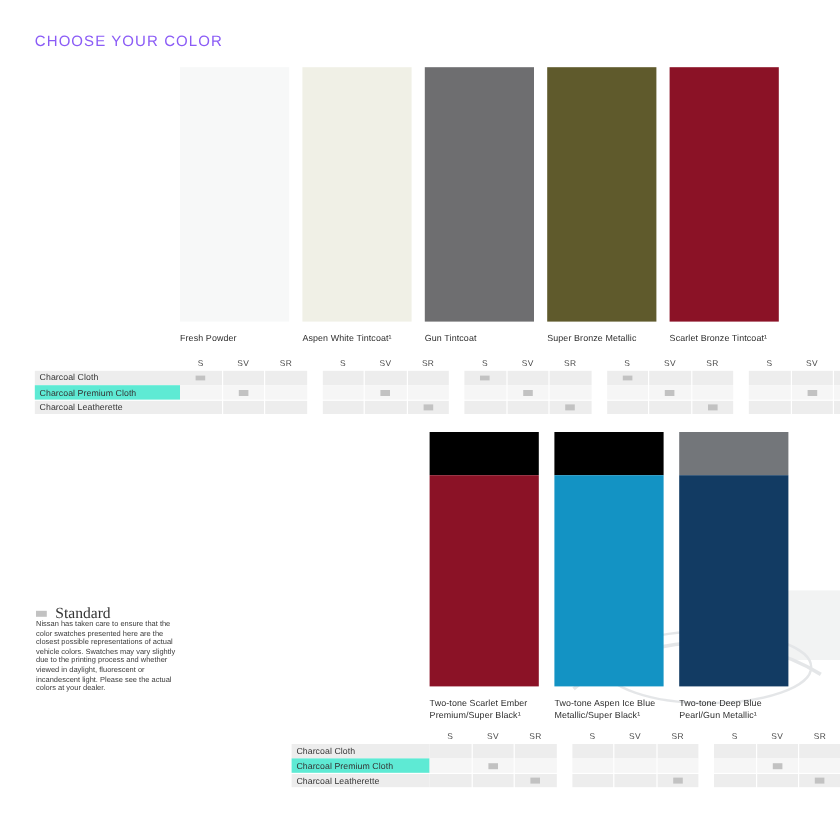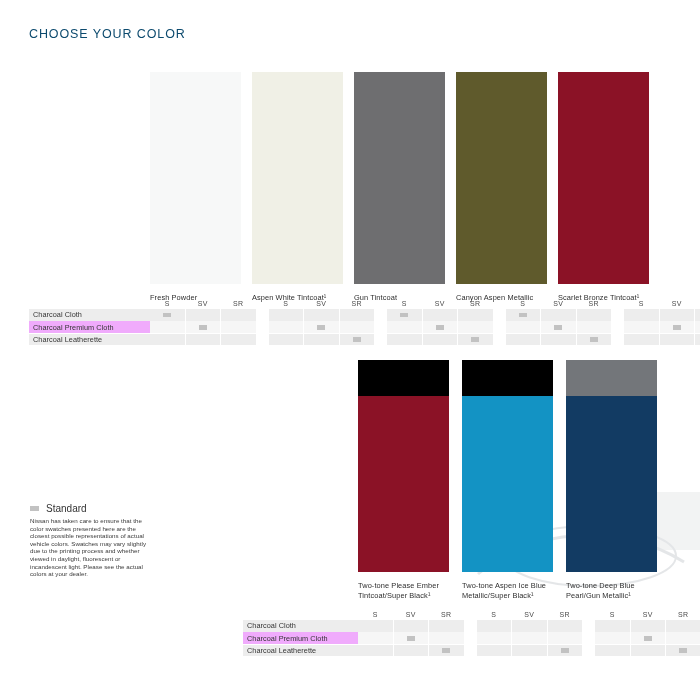--- a/index.html
+++ b/index.html
@@ -16,31 +16,31 @@
     overflow: hidden;
   }
 
   
   .page-title {
     position: absolute;
     left: 29px;
     top: 27px;
     font-size: 12.5px;
     letter-spacing: 0.9px;
-    color: #0c4a6e;
+    color: #8b5cf6;
     font-weight: 400;
   }
 
   
   .swatch-row {
     position: absolute;
     display: flex;
     gap: 13px;
   }
-  #swatch-row-top  { left: 150px; top: 72px; gap: 11px; }
+  #swatch-row-top  { left: 150px; top: 56px; gap: 11px; }
   #swatch-row-bottom { left: 358px; top: 360px; }
 
   .swatch-card {
     width: 91px;
     display: block;
   }
   .swatch-chip {
     width: 91px;
     height: 212px;
     display: block;
@@ -89,21 +89,21 @@
   .avail-line.zebra .row-label,
   .avail-line.zebra .cell { background: #ededed; }
   .avail-line .row-label {
     flex: 0 0 auto;
     display: flex;
     align-items: center;
     padding-left: 4px;
     font-size: 7.3px;
     color: #343434;
     letter-spacing: 0.05px;
-    background: #f0abfc;
+    background: #5eead4;
     box-sizing: border-box;
   }
   #avail-table-top .row-label    { width: 121px; }
   #avail-table-bottom .row-label { width: 115px; }
 
   .head-spacer { flex: 0 0 auto; }
   #avail-table-top .head-spacer    { width: 121px; }
   #avail-table-bottom .head-spacer { width: 115px; }
 
   .grp { display: flex; flex: 0 0 auto; }
@@ -148,22 +148,23 @@
     align-items: center;
     gap: 7px;
   }
   .legend-swatch {
     width: 9px;
     height: 5px;
     background: #c2c2c2;
     display: block;
   }
   .legend-label {
-    font-size: 10px;
+    font-size: 13px;
     color: #333333;
+    font-family: Liberation Serif, serif;
   }
   .disclaimer {
     position: absolute;
     left: 30px;
     top: 517px;
     width: 127px;
     font-size: 6.2px;
     line-height: 7.6px;
     color: #3a3a3a;
     letter-spacing: 0.02px;
@@ -211,21 +212,21 @@
     <div class="swatch-chip single">
       <span class="band-bottom" style="background: rgb(110, 110, 112);"></span>
     </div>
     <div class="swatch-name">Gun Tintcoat</div>
   </div>
 
   <div class="swatch-card">
     <div class="swatch-chip single">
       <span class="band-bottom" style="background: rgb(95, 90, 44);"></span>
     </div>
-    <div class="swatch-name">Canyon Aspen Metallic</div>
+    <div class="swatch-name">Super Bronze Metallic</div>
   </div>
 
   <div class="swatch-card">
     <div class="swatch-chip single">
       <span class="band-bottom" style="background: rgb(139, 18, 38);"></span>
     </div>
     <div class="swatch-name">Scarlet Bronze Tintcoat¹</div>
   </div>
 
 </div>
@@ -381,21 +382,21 @@
 </div>
 <div class="disclaimer">Nissan has taken care to ensure that the color swatches presented here are the closest possible representations of actual vehicle colors. Swatches may vary slightly due to the printing process and whether viewed in daylight, fluorescent or incandescent light. Please see the actual colors at your dealer.</div>
 
 <div class="swatch-row" id="swatch-row-bottom">
 
   <div class="swatch-card">
     <div class="swatch-chip">
       <span class="band-top" style="background: rgb(0, 0, 0);"></span>
       <span class="band-bottom" style="background: rgb(139, 18, 38);"></span>
     </div>
-    <div class="swatch-name">Two-tone Please Ember Tintcoat/Super Black¹</div>
+    <div class="swatch-name">Two-tone Scarlet Ember Premium/Super Black¹</div>
   </div>
 
   <div class="swatch-card">
     <div class="swatch-chip">
       <span class="band-top" style="background: rgb(0, 0, 0);"></span>
       <span class="band-bottom" style="background: rgb(19, 147, 196);"></span>
     </div>
     <div class="swatch-name">Two-tone Aspen Ice Blue Metallic/Super Black¹</div>
   </div>
 

